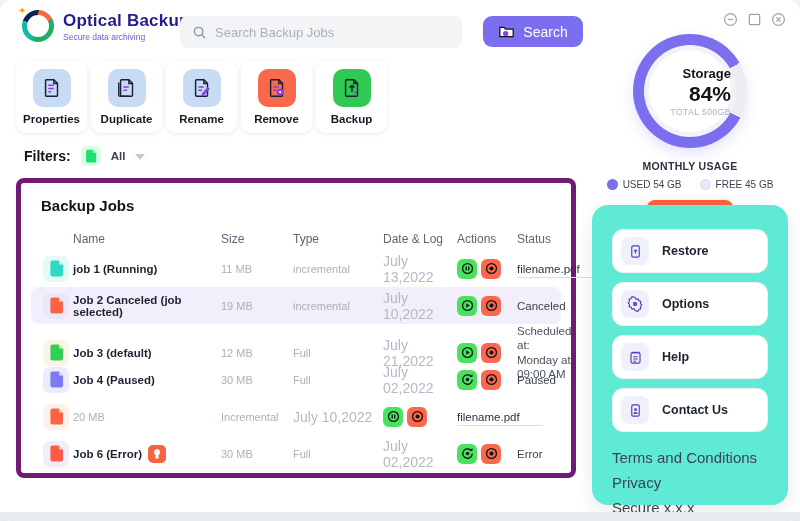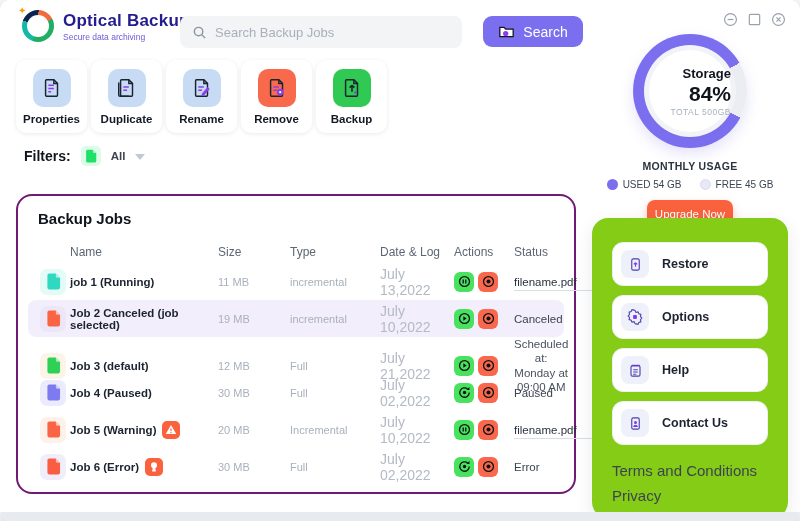--- a/index.html
+++ b/index.html
@@ -40,22 +40,22 @@
 
   
   .filters { position:absolute; left:24px; top:146px; display:flex; align-items:center; gap:10px; }
   .filters-label { font-size:14px; font-weight:bold; color:#10141c; }
   .filter-file { width:20px; height:20px; border-radius:5px; background:#dcfbe9; display:flex; align-items:center; justify-content:center; }
   .filters-sel { font-size:11.5px; font-weight:bold; color:#3c4450; }
   .caret { width:0; height:0; border-left:5px solid transparent; border-right:5px solid transparent;
     border-top:6px solid #c3c9d2; margin-top:1px; }
 
   
-  .panel { position:absolute; left:16px; top:194px; width:560px; height:300px; border:2px solid #701a75;
-    border-radius:16px; background:#fff; padding:14px 10px 0 10px; }
+  .panel { position:absolute; left:16px; top:178px; width:560px; height:300px; border:5px solid #701a75;
+    border-radius:8px; background:#fff; padding:14px 10px 0 10px; }
   .panel-title { font-size:15px; font-weight:bold; color:#10141c; margin-left:10px; }
   .tgrid { display:grid; grid-template-columns:42px 148px 72px 90px 74px 60px 1fr; align-items:center; }
   .thead { margin-top:14px; height:22px; font-size:12px; color:#5d6673; }
   .thead span:nth-child(2){ } 
   .row { height:37px; border-radius:8px; cursor:pointer; }
   .row.selected { background:#f3eefb; }
   .ficon-wrap { width:26px; height:26px; border-radius:7px; display:flex; align-items:center; justify-content:center;
     margin-left:12px; }
   .r-name { font-size:11.5px; font-weight:bold; color:#1c2330; display:flex; align-items:center; gap:6px; }
   .r-dim { font-size:11px; color:#a9b0bc; }
@@ -63,21 +63,21 @@
   .actions { display:flex; gap:4px; }
   .abtn { width:20px; height:20px; border-radius:6px; border:none; cursor:pointer; display:flex;
     align-items:center; justify-content:center; padding:0; }
   .abtn.green { background:#49e25e; }
   .abtn.red { background:#f9684c; }
   .status-txt { font-size:11.5px; color:#3c4450; }
   .status-file { font-size:11.5px; color:#2a3240; border-bottom:1px solid #d9dde4; display:inline-block;
     padding-bottom:2px; width:86px; }
   .pbar { width:86px; height:5px; border-radius:3px; margin-top:3px;
     background:linear-gradient(90deg,#2bd9c0 0 71%,#ffffff 71% 77%,#2bd9c0 77% 100%); }
-  .sched { font-size:11.5px; color:#4a5260; line-height:1.25;text-align:center; }
+  .sched { font-size:11.5px; color:#4a5260; line-height:1.25; }
   .badge { width:18px; height:18px; border-radius:5px; background:#f9623c; display:inline-flex;
     align-items:center; justify-content:center; }
   .pagination { position:absolute; right:78px; top:455px; font-size:12.5px; color:#2b3340; display:flex; gap:7px; }
   .pagination span { cursor:pointer; }
 
   
   .storage { position:absolute; left:590px; top:34px; width:200px; text-align:center; }
   .donut { width:114px; height:114px; margin:0 auto; border-radius:50%;
     background:conic-gradient(from 118deg,#7b6ff0 0 84%,#ececf3 84% 100%);
     display:flex; align-items:center; justify-content:center; box-shadow:0 6px 14px rgba(110,100,230,.18); }
@@ -90,21 +90,21 @@
   .monthly { font-size:10.5px; font-weight:bold; color:#2b3340; margin-top:12px; letter-spacing:.3px; }
   .legend { display:flex; justify-content:center; gap:18px; margin-top:7px; font-size:10px; color:#3c4450; }
   .legend div { display:flex; align-items:center; gap:5px; }
   .dot { width:11px; height:11px; border-radius:50%; }
   .dot.used { background:#7b6ff0; }
   .dot.free { background:#e7e9f6; border:1px solid #d9dcf0; }
   .upgrade { display:block; margin:10px auto 0; width:86px; height:27px; border:none; border-radius:8px;
     background:#f9623c; color:#fff; font-size:11.5px; cursor:pointer; font-family:"Liberation Sans",sans-serif;
     box-shadow:0 4px 8px rgba(249,98,60,.35); }
 
-  .side-card { position:absolute; left:592px; top:218px; width:196px; height:300px; background:#84cc16;
+  .side-card { position:absolute; left:592px; top:205px; width:196px; height:300px; background:#5eead4;
     border-radius:16px; box-shadow:0 6px 18px rgba(40,50,80,.10); padding:24px 20px 0 20px; }
   .menu-btn { width:156px; height:44px; border:1px solid #eef0f4; border-radius:11px; background:#fff;
     display:flex; align-items:center; gap:13px; padding:0 8px; margin-bottom:9px; cursor:pointer; }
   .menu-tile { width:28px; height:28px; border-radius:8px; background:#eef0fa; display:flex;
     align-items:center; justify-content:center; }
   .menu-label { font-size:12.5px; font-weight:bold; color:#1c2330; }
   .side-links { margin-top:14px; font-size:15px; color:#3c4450; line-height:1.65; }
   .side-links div { cursor:pointer; }
   .lang-row { display:flex; align-items:center; gap:6px; }
   .toggle { width:13px; height:13px; border-radius:50%; background:#d9dde3; border:1px solid #cdd2da; cursor:pointer; }
@@ -366,30 +366,20 @@
       <span class="status-txt">Paused</span>
     </div>
 
     <div class="tgrid row">
       <span class="ficon-wrap" style="background: rgb(253, 241, 233); color: rgb(250, 100, 68);">
           <svg width="15" height="17" viewBox="0 0 16 18">
             <path fill="currentColor" d="M1.5 2.5C1.5 1.4 2.4.5 3.5.5h7L15 5v10.5c0 1.1-.9 2-2 2h-9.5c-1.1 0-2-.9-2-2z"></path>
             <path fill="rgba(255,255,255,.6)" d="M10.5.5L15 5h-3.2c-.7 0-1.3-.6-1.3-1.3z"></path>
           </svg>
         </span>
-      <span class="r-name">
-        <span>Job 5 (Warning)</span>
-        <span class="badge">
-            <svg width="12" height="11" viewBox="0 0 16 14">
-              <path d="M8 1l7 12H1z" fill="#fff"></path>
-              <path d="M8 5.5v3.5" stroke="#f9623c" stroke-width="1.6"></path>
-              <circle cx="8" cy="11" r=".9" fill="#f9623c"></circle>
-            </svg>
-          </span>
-      </span>
       <span class="r-dim">20 MB</span>
       <span class="r-dim">Incremental</span>
       <span class="r-date">July 10,2022</span>
       <span class="actions">
         <button class="abtn green">
             <svg width="15" height="15" viewBox="0 0 20 20" fill="none">
               <circle cx="10" cy="10" r="6.6" stroke="#0c1116" stroke-width="1.7"></circle>
               <path d="M8.3 7.4v5.2M11.7 7.4v5.2" stroke="#0c1116" stroke-width="1.8"></path>
             </svg>
           </button>

